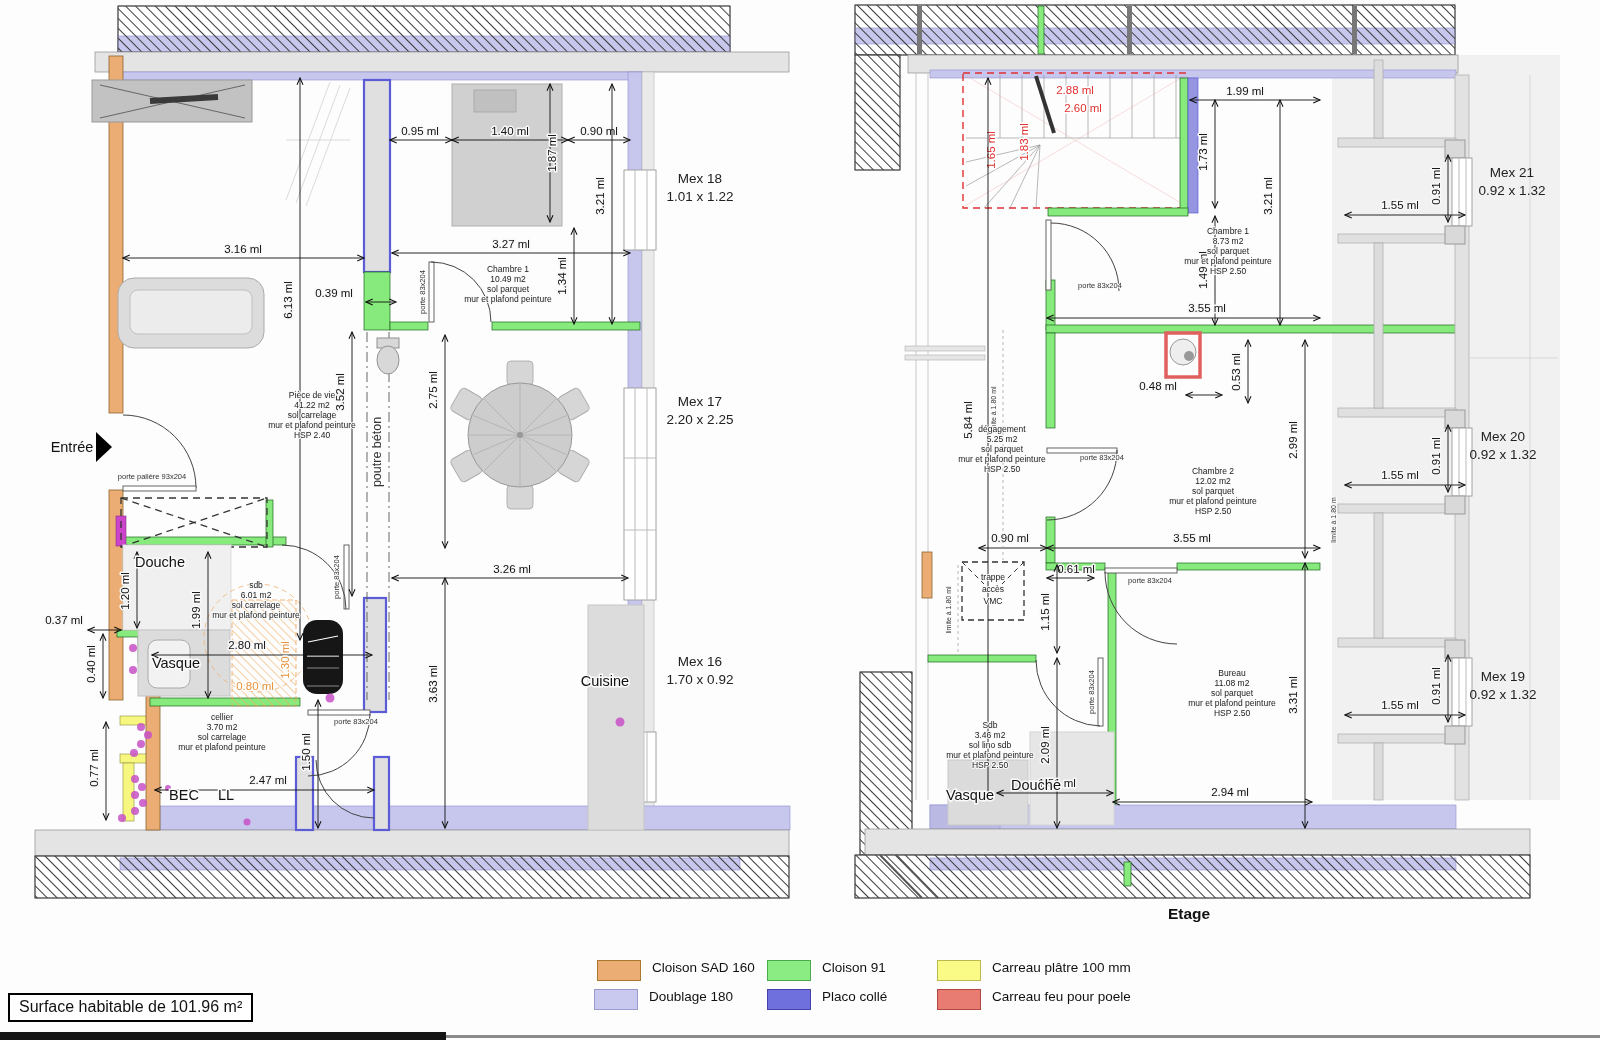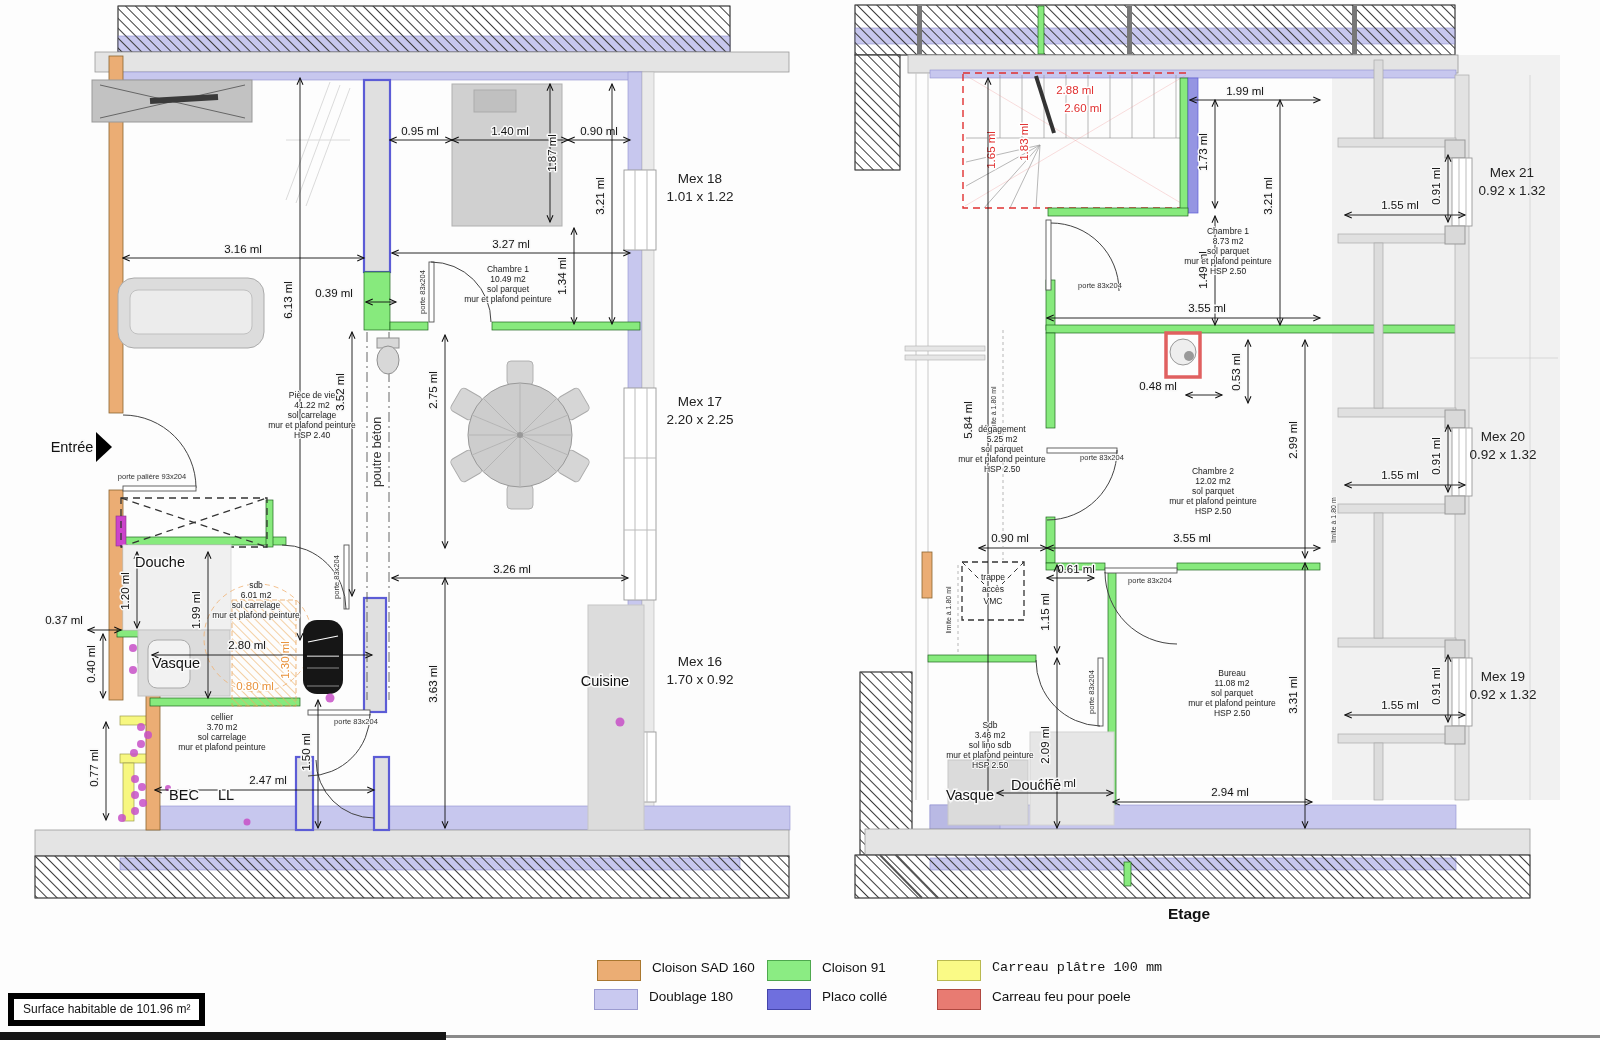--- a/index.html
+++ b/index.html
@@ -24,22 +24,22 @@
   .yel {fill:#F7F780;stroke:#9b9b4e;stroke-width:.7;}
   .blw {fill:#E0E0E0;stroke:#5C5CD6;stroke-width:2.2;}
   .slb {fill:#E4E4E4;stroke:#9A9A9A;stroke-width:.8;}
   .fur {fill:#D6D6D6;stroke:#ABABAB;stroke-width:.9;}
   .win {fill:#fff;stroke:#999;stroke-width:.9;}
   .dot {fill:#C750C7;opacity:.85;}
   .ttl{position:absolute;font-weight:bold;font-size:15.5px;color:#111;text-align:center;}
   .lg{position:absolute;display:flex;align-items:flex-start;gap:11px;}
   .sw{display:inline-block;width:42px;height:19px;border:1px solid #888;}
   .lgl{font-size:13.5px;color:#111;white-space:nowrap;}
-  #surface{position:absolute;left:8px;top:993px;border:6px solid #000000;background:#fff;
-           padding:3px 9px 4px 9px;font-size:12px;color:#111;}
+  #surface{position:absolute;left:8px;top:993px;border:2px solid #000000;background:#fff;
+           padding:3px 9px 4px 9px;font-size:16px;color:#111;}
   #barB{position:absolute;left:0;top:1032px;width:446px;height:8px;background:#151515;}
   #barG{position:absolute;left:446px;top:1035px;width:1154px;height:3px;background:#8a8a8a;}
 </style>
 </head>
 <body>
 
 <div id="stage">
 
 <svg width="1600" height="1040" viewBox="0 0 1600 1040">
 <defs>
@@ -594,21 +594,21 @@
     <span class="lgl">Doublage 180</span>
   </div>
   <div class="lg" style="left:767px;top:960px;">
     <span class="sw" style="background:#8BEC83;border:1px solid #4EA84E"></span>
     <span class="lgl">Cloison 91</span>
   </div>
   <div class="lg" style="left:767px;top:989px;">
     <span class="sw" style="background:#6F6FDE;border:1px solid #4444AA"></span>
     <span class="lgl">Placo collé</span>
   </div>
-  <div class="lg" style="left:937px;top:960px;font-family:Liberation Mono, monospace;">
+  <div class="lg" style="left:937px;top:960px;">
     <span class="sw" style="background:#FAFA86;border:1px solid #B9B950"></span>
     <span class="lgl">Carreau plâtre 100 mm</span>
   </div>
   <div class="lg" style="left:937px;top:989px;">
     <span class="sw" style="background:#E87B72;border:1px solid #B04840"></span>
     <span class="lgl">Carreau feu pour poele</span>
   </div>
 </div>
 
 <div id="surface">Surface habitable de 101.96 m²</div>

